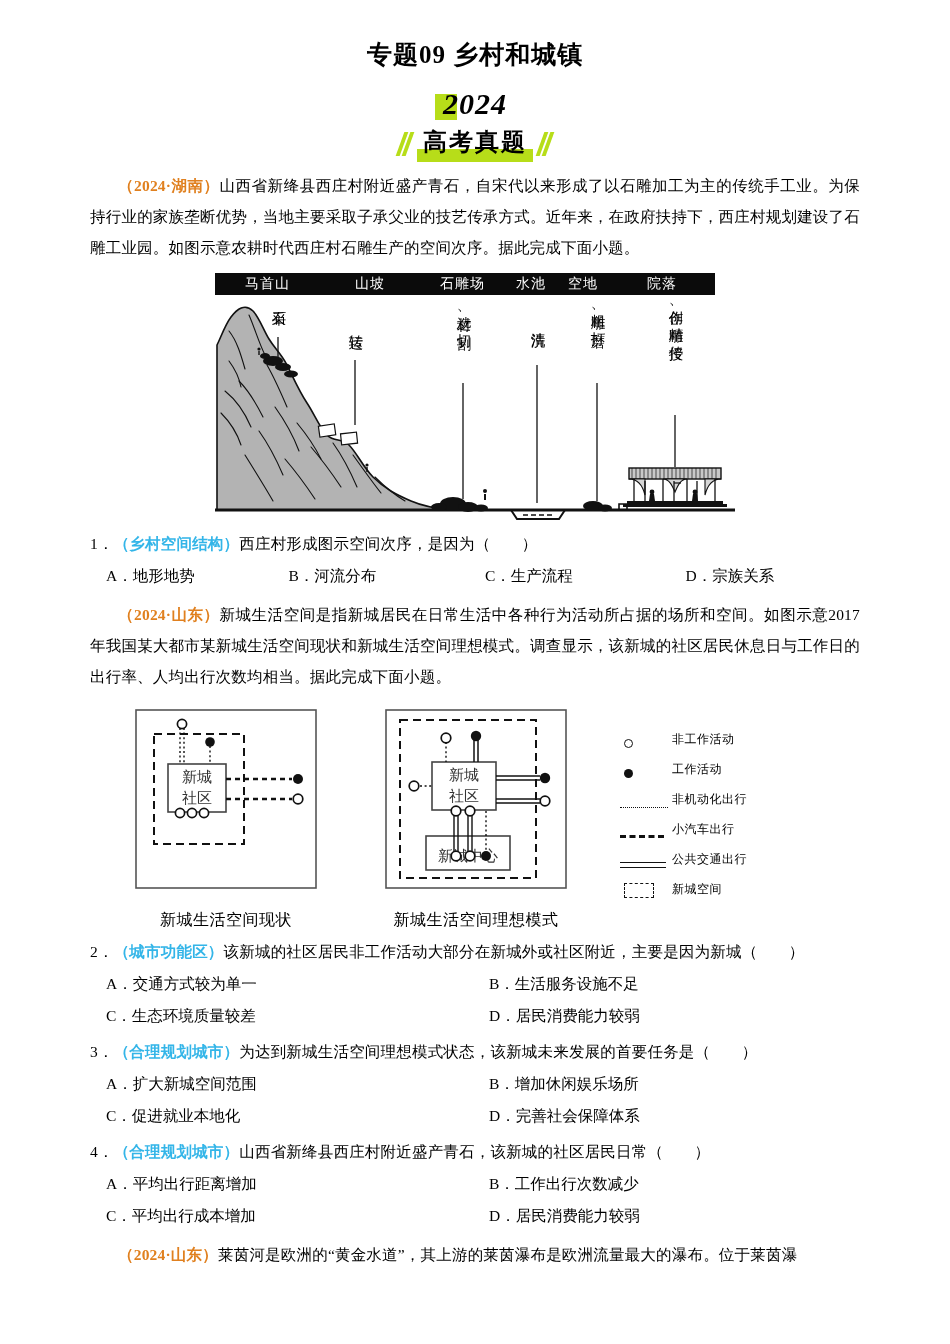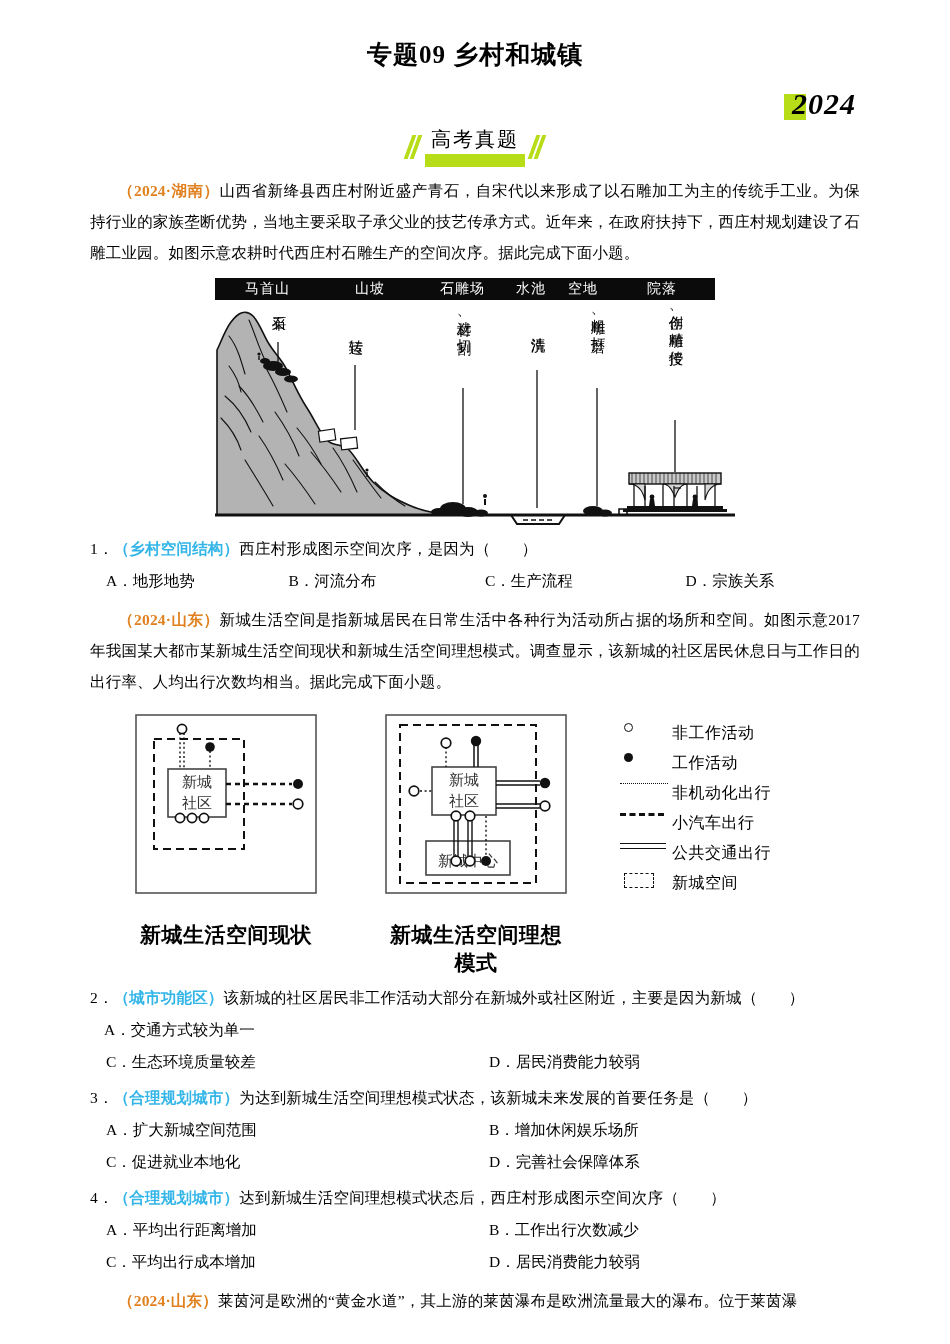--- a/index.html
+++ b/index.html
@@ -16,39 +16,39 @@
 
   
   .doc-title {
     text-align:center;
     font-size:25px;
     font-weight:bold;
     letter-spacing:1px;
     margin-top:38px;
     font-family:"Liberation Serif","DejaVu Serif",serif;
   }
-  .banner { text-align:right; margin-top:16px; position:relative; }
+  .banner { text-align:center; margin-top:16px; position:relative; }
   .banner-year {
     display:inline-block; position:relative;
     font-size:30px; font-weight:bold; font-style:italic;
     letter-spacing:1px; line-height:1;
     padding:2px 4px;
     font-family:"Liberation Serif","DejaVu Serif",serif;
   }
   .banner-year::before{
     content:""; position:absolute; left:-4px; top:7px;
     width:22px; height:26px; background:#b7dd19; z-index:-1;
   }
   .banner-sub-wrap { margin-top:5px; display:flex; justify-content:center; align-items:center; gap:7px; }
   .slash-group { display:flex; gap:2px; }
   .slash { width:4px; height:24px; background:#b7dd19; transform:skewX(-20deg); }
   .banner-sub {
     position:relative; display:inline-block;
-    font-size:20px; font-weight:normal; letter-spacing:2px;
-    padding:0 6px 14px 6px;
+    font-size:24px; font-weight:bold; letter-spacing:2px;
+    padding:0 6px 4px 6px;
   }
   .banner-sub::before{
     content:""; position:absolute; left:0; right:0; bottom:0px;
     height:13px; background:#b7dd19; z-index:-1;
   }
   .banner-sub span { position:relative; z-index:2; }
 
   
   .para {
     font-size:15.5px; line-height:31px; text-align:justify;
@@ -83,23 +83,23 @@
   .vlabel {
     position:absolute;
     writing-mode:vertical-rl;
     font-size:14.5px; letter-spacing:1px; line-height:17px;
     white-space:nowrap;
   }
 
   
   .fig2 { margin:14px 0 0 0; display:flex; align-items:flex-start; }
   .fig2-col { }
-  .fig2-caption { text-align:center; font-size:21px; margin-top:6px; letter-spacing:0.5px;font-weight:bold; }
+  .fig2-caption { text-align:center; font-size:16px; letter-spacing:0.5px; }
   .legend { margin-left:18px; margin-top:12px; }
-  .legend-row { display:flex; align-items:flex-start; height:30px; font-size:16px; letter-spacing:0.5px;}
+  .legend-row { display:flex; align-items:flex-end; height:30px; font-size:12px; letter-spacing:0.5px;}
   .legend-key { width:52px; display:flex; align-items:center; justify-content:flex-start; }
   .lg-open { width:9px; height:9px; border:1.4px solid #111; border-radius:50%; margin-left:4px;}
   .lg-fill { width:9px; height:9px; background:#111; border-radius:50%; margin-left:4px;}
   .lg-dot { width:48px; border-top:1.6px dotted #111; }
   .lg-dash { width:44px; border-top:3px dashed #111; }
   .lg-solid2 { width:46px; height:6px; border-top:1.6px solid #111; border-bottom:1.6px solid #111; }
   .lg-box { width:30px; height:15px; border:1.8px dashed #111; margin-left:4px;}
 </style>
 </head>
 <body>
@@ -393,37 +393,38 @@
             <span class="lg-box"></span>
           </span>
         <span>新城空间</span>
       </div>
     </div>
   </div>
 
   <div class="qline"><span class="qnum">2．</span><span class="qtag">（城市功能区）</span><span>该新城的社区居民非工作活动大部分在新城外或社区附近，主要是因为新城（　　）</span></div>
   <div class="options opt2">
     <div class="opt">A．交通方式较为单一</div>
+    <div class="opt">B．生活服务设施不足</div>
   </div>
   <div class="options opt2">
     <div class="opt">C．生态环境质量较差</div>
     <div class="opt">D．居民消费能力较弱</div>
   </div>
 
   <div class="qline"><span class="qnum">3．</span><span class="qtag">（合理规划城市）</span><span>为达到新城生活空间理想模式状态，该新城未来发展的首要任务是（　　）</span></div>
   <div class="options opt2">
     <div class="opt">A．扩大新城空间范围</div>
     <div class="opt">B．增加休闲娱乐场所</div>
   </div>
   <div class="options opt2">
     <div class="opt">C．促进就业本地化</div>
     <div class="opt">D．完善社会保障体系</div>
   </div>
 
-  <div class="qline"><span class="qnum">4．</span><span class="qtag">（合理规划城市）</span><span>达到新城生活空间理想模式状态后，西庄村形成图示空间次序（　　）</span></div>
+  <div class="qline"><span class="qnum">4．</span><span class="qtag">（合理规划城市）</span><span>山西省新绛县西庄村附近盛产青石，该新城的社区居民日常（　　）</span></div>
   <div class="options opt2">
     <div class="opt">A．平均出行距离增加</div>
     <div class="opt">B．工作出行次数减少</div>
   </div>
   <div class="options opt2">
     <div class="opt">C．平均出行成本增加</div>
     <div class="opt">D．居民消费能力较弱</div>
   </div>
 
   <div class="para indent"><span class="src">（2024·山东）</span><span>莱茵河是欧洲的“黄金水道”，其上游的莱茵瀑布是欧洲流量最大的瀑布。位于莱茵瀑</span></div>

